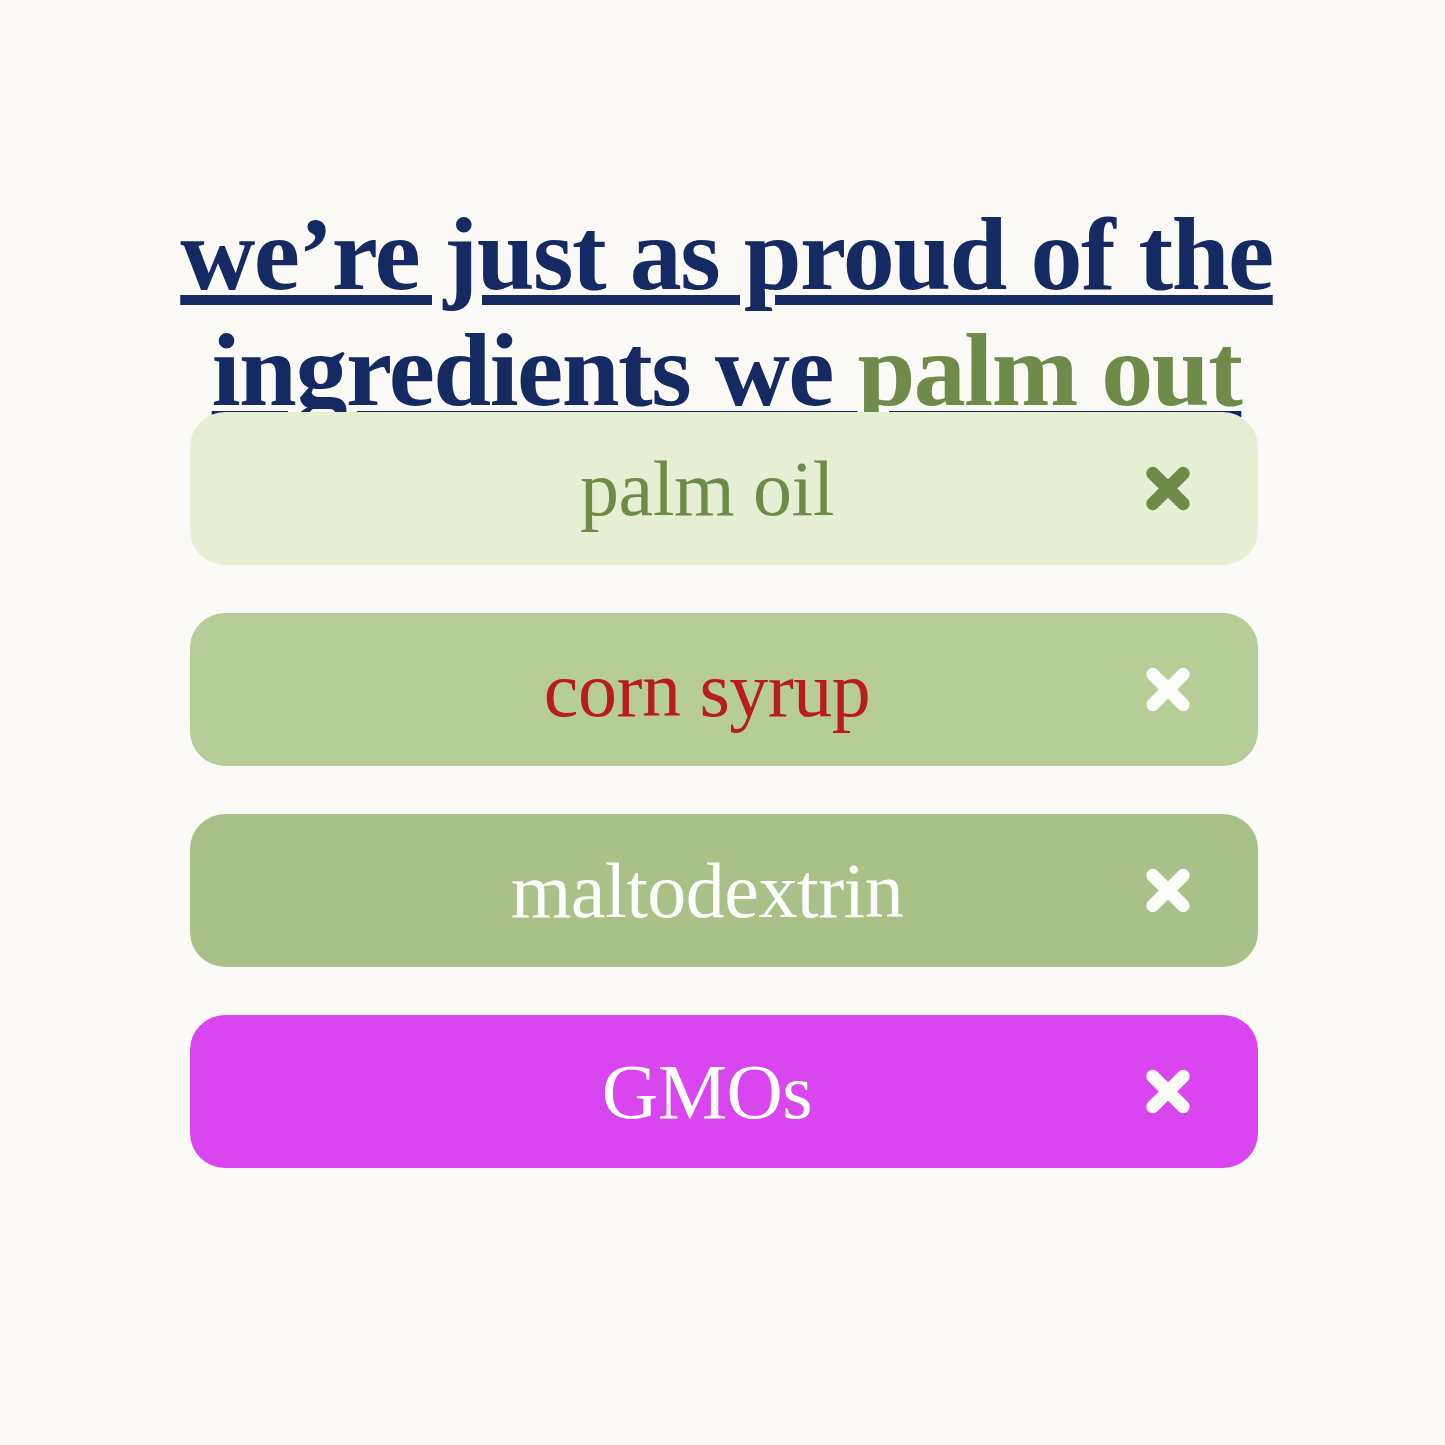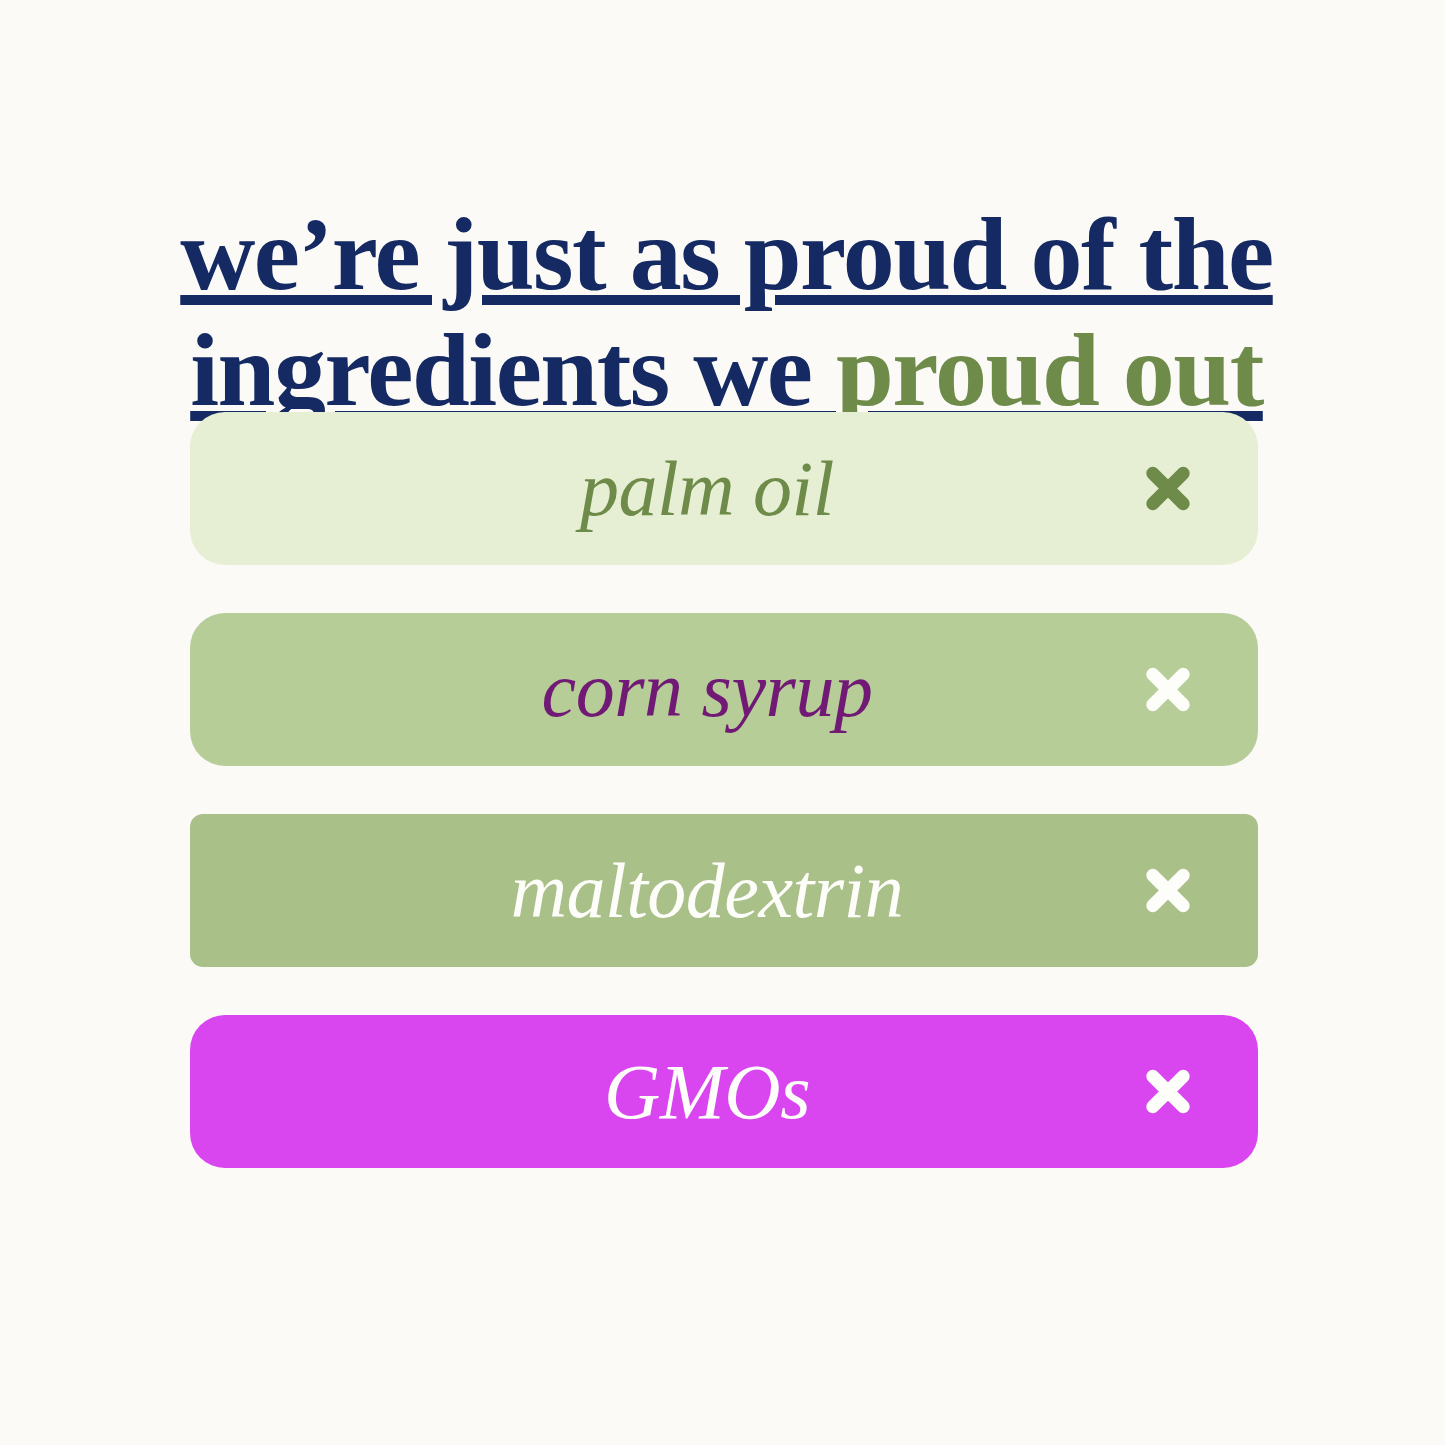--- a/index.html
+++ b/index.html
@@ -70,21 +70,20 @@
     top: 50%;
     transform: translateY(-50%);
     text-align: center;
     font-family: "Liberation Serif", serif;
     font-size: 78px;
     line-height: 1;
     letter-spacing: -0.5px;
     padding-right: 34px;
     box-sizing: border-box;
     white-space: nowrap;
-    font-style: italic;
   }
   .pill-x {
     position: absolute;
     right: 62px;
     top: 50%;
     width: 56px;
     height: 56px;
     margin-top: -28px;
   }
   .pill-x span {
@@ -101,43 +100,43 @@
   .pill-x span.b1 { transform: rotate(45deg); }
   .pill-x span.b2 { transform: rotate(-45deg); }
 </style>
 </head>
 <body style="background: rgb(251, 250, 247);">
 
 <div class="canvas">
 
   <h1 class="headline" style="color: rgb(21, 42, 99);">
     <span class="line">we’re just as proud of the</span>
-    <span class="line"><span>ingredients we </span><span class="accent" style="color: rgb(110, 139, 74);">proud out</span></span>
+    <span class="line"><span>ingredients we </span><span class="accent" style="color: rgb(110, 139, 74);">palm out</span></span>
   </h1>
 
   <div class="pill-list">
 
     <div class="pill" style="background: rgb(230, 239, 211);">
       <div class="pill-label" style="color: rgb(110, 139, 74);">palm oil</div>
       <div class="pill-x" style="color: rgb(110, 139, 74);">
         <span class="b1"></span>
           <span class="b2"></span>
       </div>
     </div>
 
 
     <div class="pill" style="background: rgb(183, 205, 151);">
-      <div class="pill-label" style="color: #701a75;">corn syrup</div>
+      <div class="pill-label" style="color: #b91c1c;">corn syrup</div>
       <div class="pill-x" style="color: rgb(253, 253, 250);">
         <span class="b1"></span>
           <span class="b2"></span>
       </div>
     </div>
 
-    <div class="pill" style="background: rgb(170, 192, 137); border-radius: 13px;">
+    <div class="pill" style="background: rgb(170, 192, 137);">
       <div class="pill-label" style="color: rgb(253, 253, 250);">maltodextrin</div>
       <div class="pill-x" style="color: rgb(253, 253, 250);">
         <span class="b1"></span>
           <span class="b2"></span>
       </div>
     </div>
 
     <div class="pill" style="background: #d946ef;">
       <div class="pill-label" style="color: rgb(253, 253, 250);">GMOs</div>
       <div class="pill-x" style="color: rgb(253, 253, 250);">

